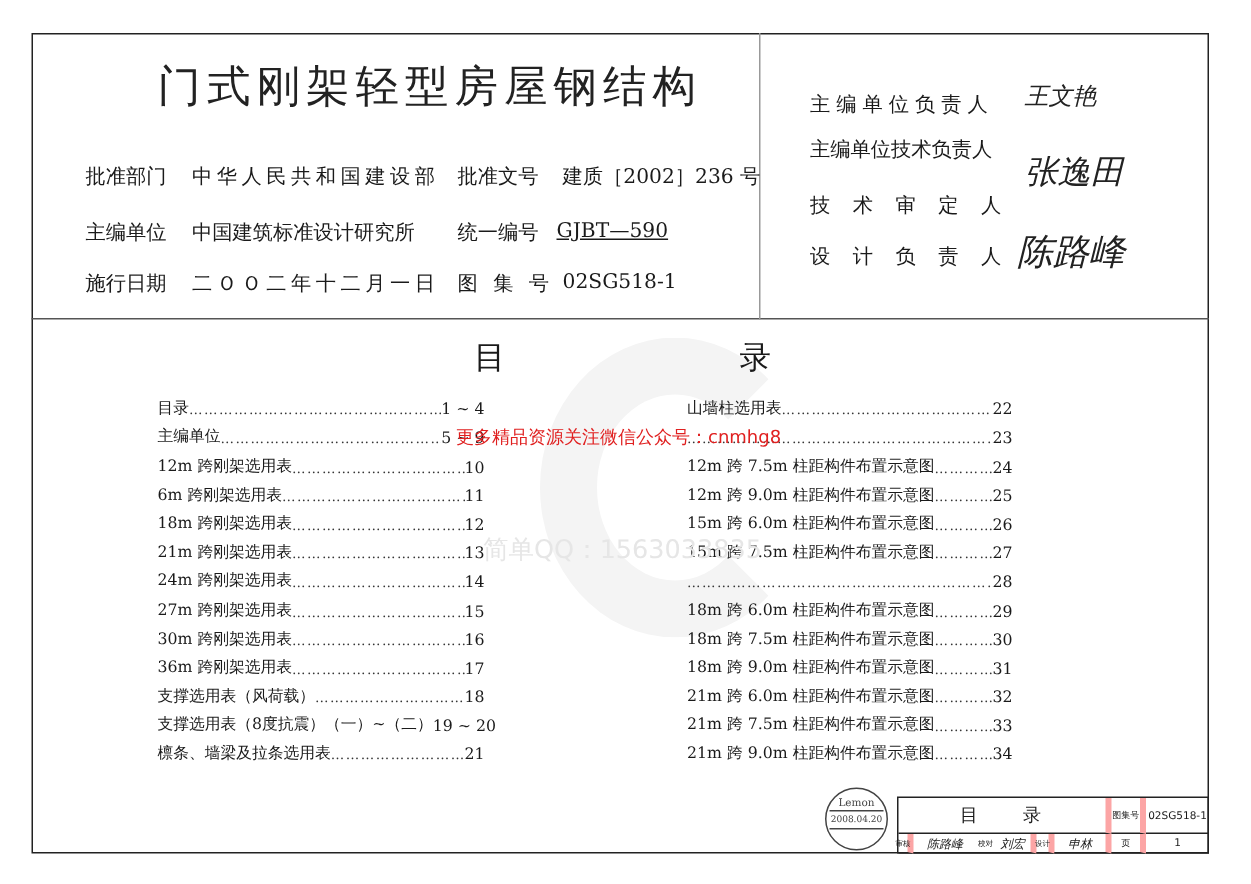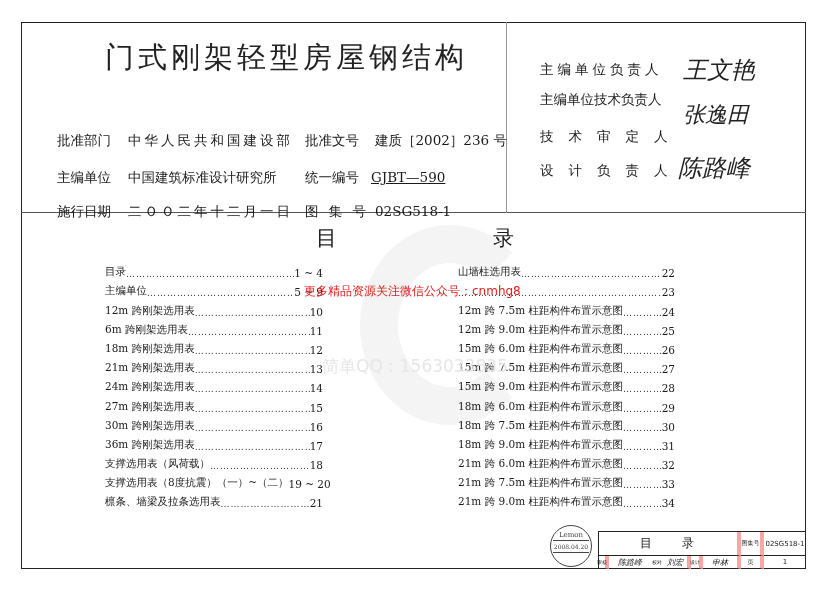--- a/index.html
+++ b/index.html
@@ -5,21 +5,21 @@
   html, body { margin:0; padding:0; background:#ffffff; }
   body { width:834px; height:589px; position:relative; overflow:hidden;
          font-family:"DejaVu Serif","Liberation Serif",serif; color:#1a1a1a; }
   .frame { position:absolute; left:21px; top:22px; width:785px; height:547px;
            border:1.5px solid #222; box-sizing:border-box; }
   .hline { position:absolute; left:21px; top:212px; width:785px; height:1px; background:#555; }
   .vline { position:absolute; left:506px; top:22px; width:1px; height:191px; background:#999; }
   .main-title { position:absolute; left:105px; top:38px; font-size:29px; letter-spacing:4px;
                 font-family:"DejaVu Sans","Liberation Sans",sans-serif; font-weight:normal; color:#222; }
   .info-row { position:absolute; left:57px; font-size:13.5px; white-space:nowrap; }
-  .info-row span { position:absolute; top:0; white-space:nowrap;margin-top:23px; }
+  .info-row span { position:absolute; top:0; white-space:nowrap; }
   .sp { letter-spacing:3px; }
   .sig-row { position:absolute; left:540px; font-size:13.5px; white-space:nowrap; }
   .signature { position:absolute; font-family:"DejaVu Serif",serif; font-style:italic;
                color:#222; white-space:nowrap; }
   .toc-head { position:absolute; top:224px; font-size:21px; font-family:"DejaVu Sans",sans-serif; }
   .toc-col { position:absolute; top:260px; }
   .toc-item { position:relative; height:19.2px; font-size:10.5px; display:flex; align-items:flex-end;
               white-space:nowrap; }
   .toc-item .lbl { flex:0 0 auto; }
   .toc-item .dots { flex:1 1 auto; overflow:hidden; letter-spacing:1px; color:#333; font-size:9px; }
@@ -63,21 +63,21 @@
   <span style="left:314px;text-decoration:underline;">GJBT—590</span>
 </div>
 <div class="info-row" style="top:180px;">
   <span style="left:0;">施行日期</span>
   <span class="sp" style="left:71px;">二ＯＯ二年十二月一日</span>
   <span class="sp" style="left:248px;">图 集 号</span>
   <span style="left:318px;">02SG518-1</span>
 </div>
 
 <div class="sig-row" style="top:61px; letter-spacing:4px;">主编单位负责人</div>
-<div class="signature" style="left:683px; top:54px; font-size:24px;">王文艳</div>
+<div class="signature" style="left:683px; top:54px; font-size:16px;">王文艳</div>
 <div class="sig-row" style="top:91px;">主编单位技术负责人</div>
 <div class="signature" style="left:683px; top:100px; font-size:22px;">张逸田</div>
 <div class="sig-row" style="top:128px; letter-spacing:15px;">技术审定人</div>
 <div class="sig-row" style="top:162px; letter-spacing:15px;">设计负责人</div>
 <div class="signature" style="left:678px; top:152px; font-size:24px;">陈路峰</div>
 
 <div class="bg-logo"></div>
 
 <div class="toc-head" style="left:316px;">目</div>
 <div class="toc-head" style="left:493px;">录</div>
@@ -174,21 +174,20 @@
       <span class="lbl">15m 跨 6.0m 柱距构件布置示意图</span>
       <span class="dots">……………………………………………………………………</span>
       <span class="pg">26</span>
     </div>
   <div class="toc-item">
       <span class="lbl">15m 跨 7.5m 柱距构件布置示意图</span>
       <span class="dots">……………………………………………………………………</span>
       <span class="pg">27</span>
     </div>
   <div class="toc-item">
-      <span class="lbl">15m 跨 9.0m 柱距构件布置示意图</span>
       <span class="dots">……………………………………………………………………</span>
       <span class="pg">28</span>
     </div>
   <div class="toc-item">
       <span class="lbl">18m 跨 6.0m 柱距构件布置示意图</span>
       <span class="dots">……………………………………………………………………</span>
       <span class="pg">29</span>
     </div>
   <div class="toc-item">
       <span class="lbl">18m 跨 7.5m 柱距构件布置示意图</span>

